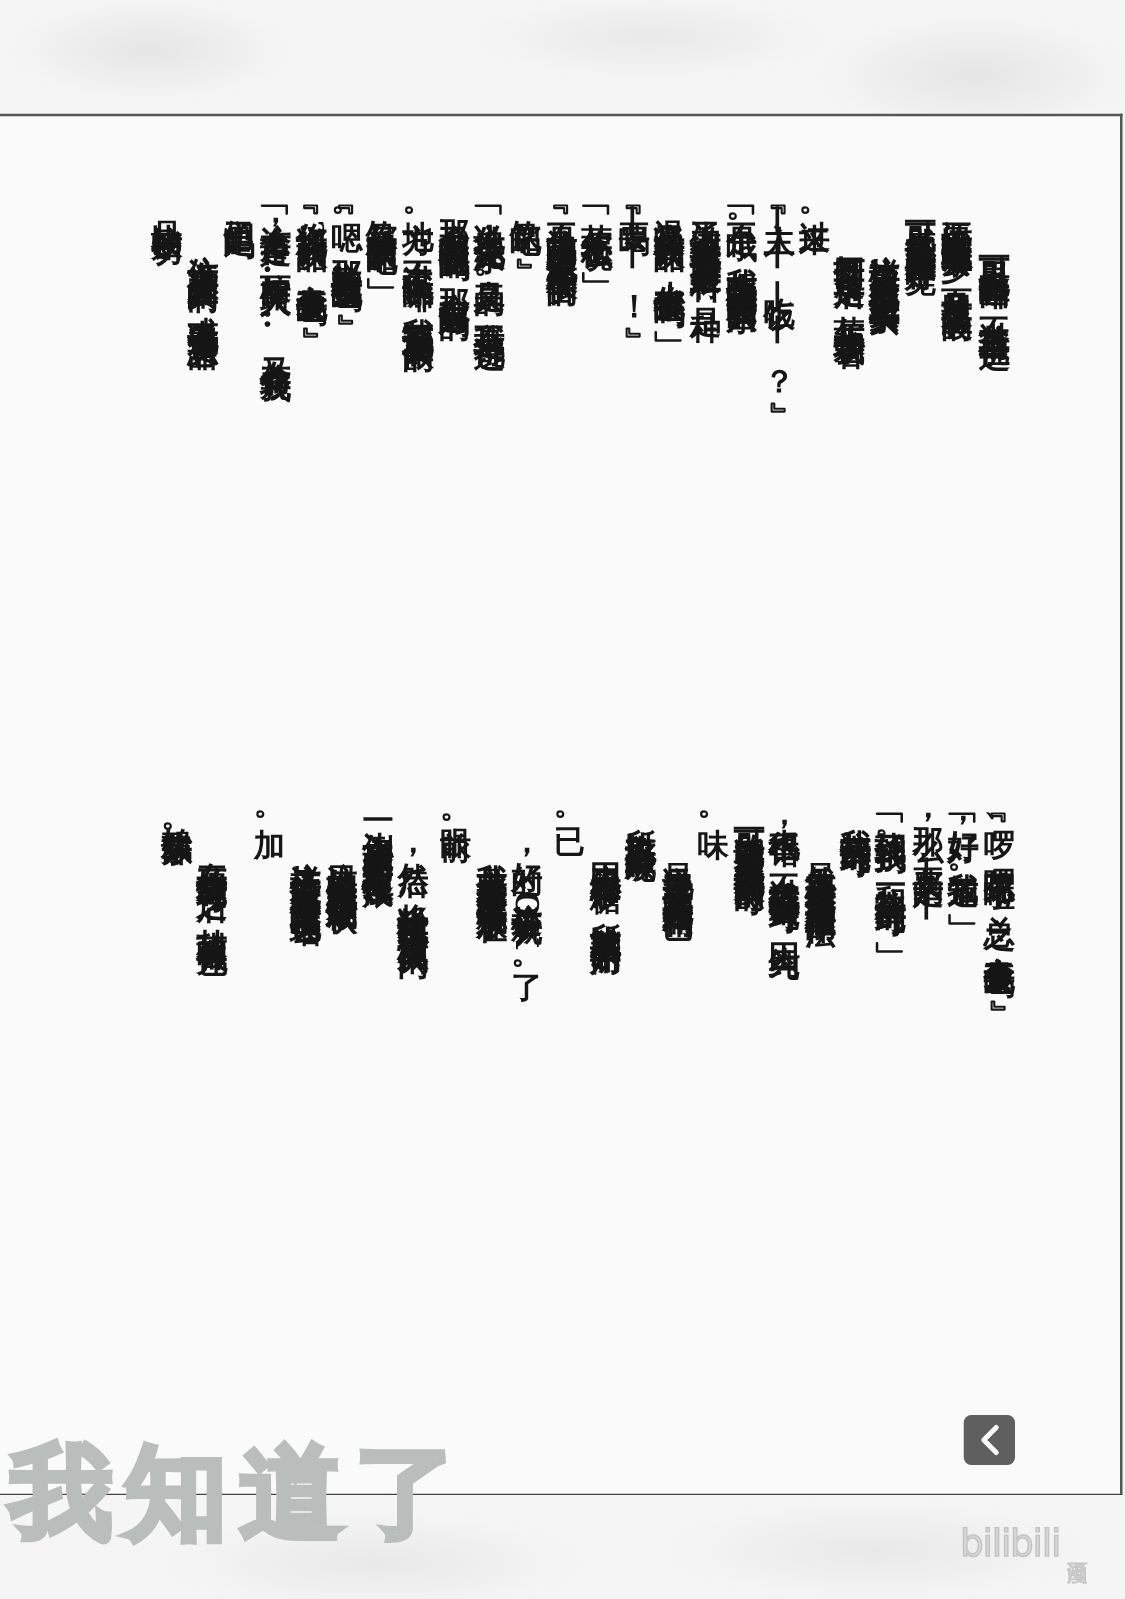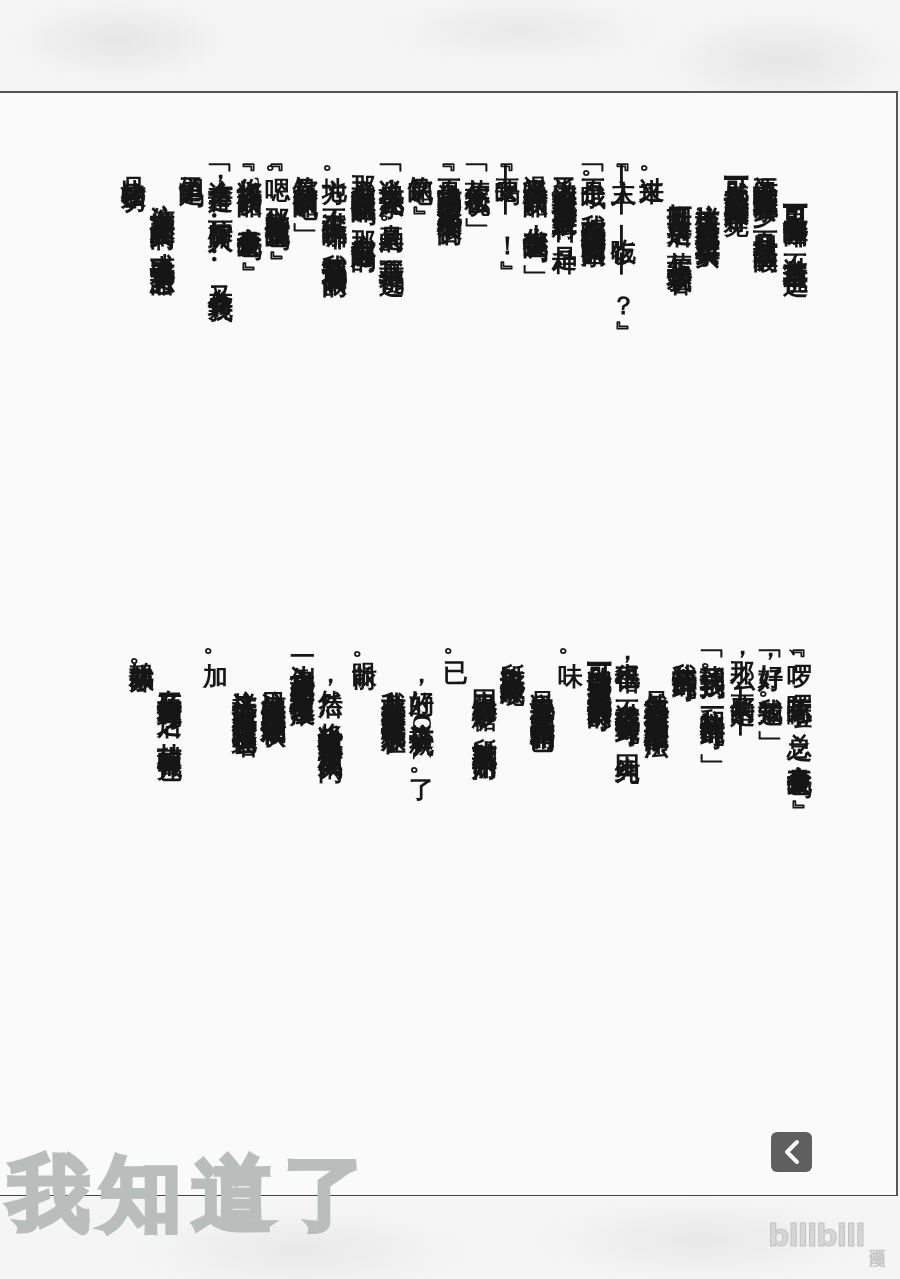--- a/index.html
+++ b/index.html
@@ -58,21 +58,21 @@
     color: #b8b0a6;
     font-family: "DejaVu Sans", sans-serif;
     letter-spacing: 1px;
   }
   .bili-logo {
     position: absolute; left: 768px; top: 1218px;
     display: flex; align-items: center; gap: 4px;
     color: #cfcfcf;
   }
   .bili-text {
-    font-family: "DejaVu Sans", sans-serif; font-size: 30px; font-weight: bold;
+    font-family: "DejaVu Sans", sans-serif; font-size: 30px; font-weight: normal;
     color: #d6d6d6; letter-spacing: -1px;
     -webkit-text-stroke: 1px #c2c2c2;
   }
   .bili-cn {
     writing-mode: vertical-rl; font-size: 17px; line-height: 18px;
     color: #c8c8c8; font-weight: bold;
   }
 </style>
 </head>
 <body>

